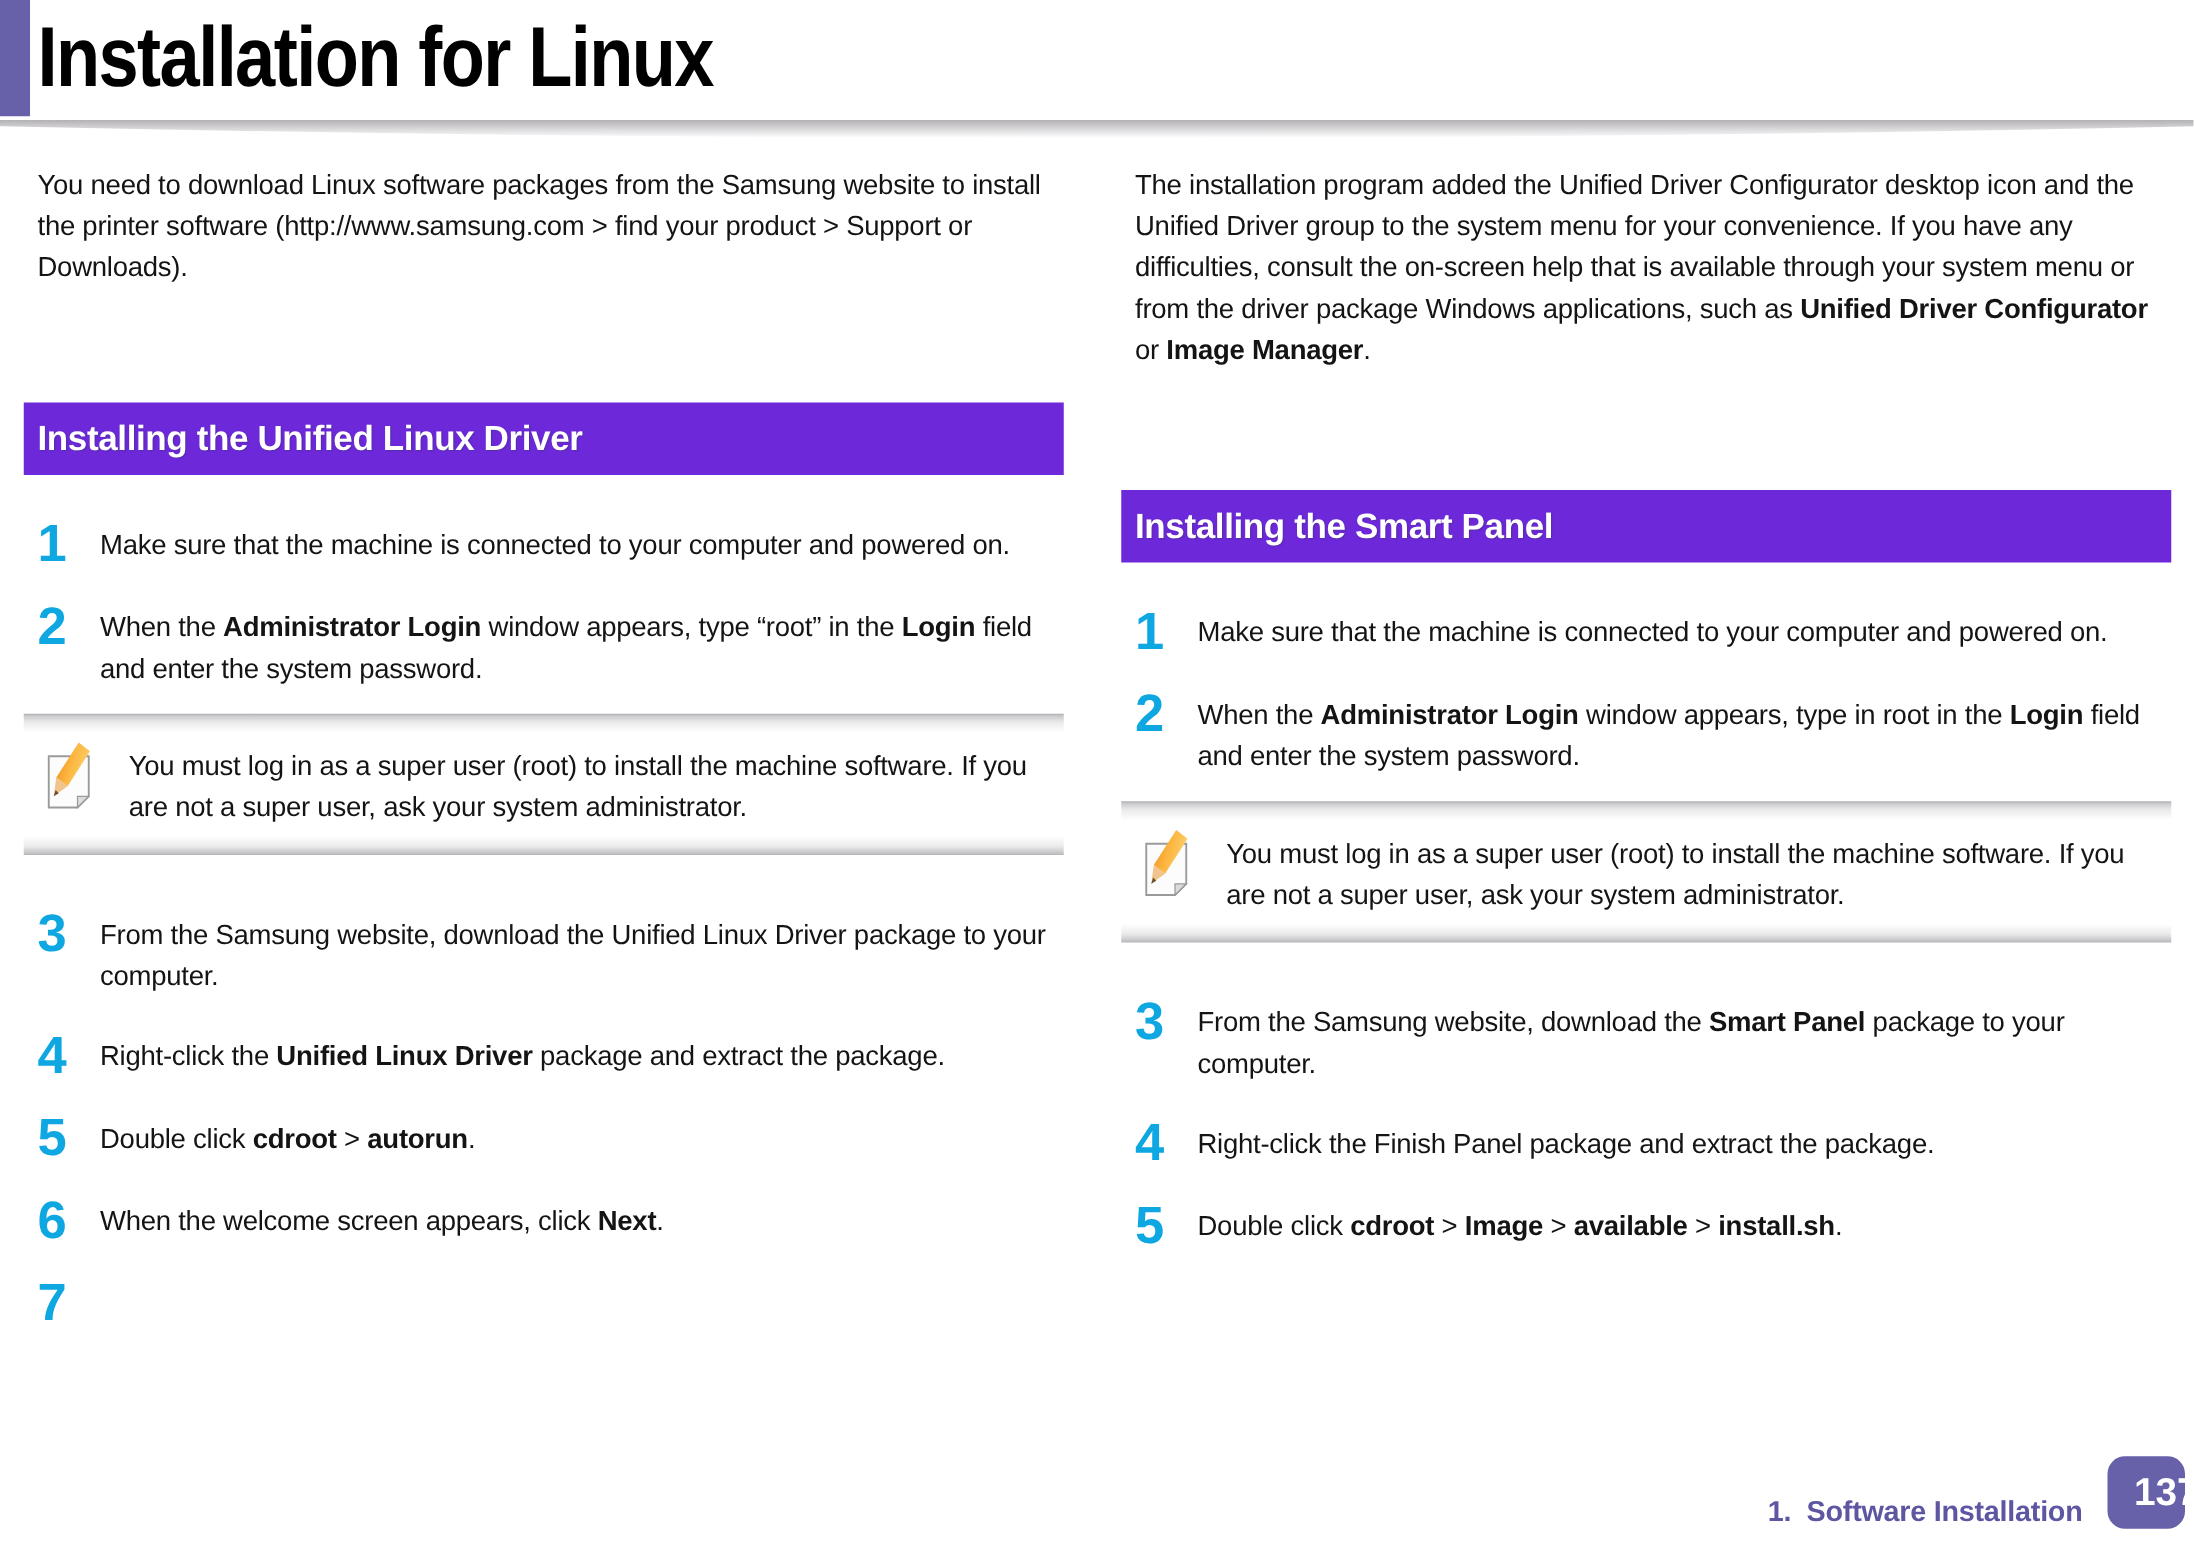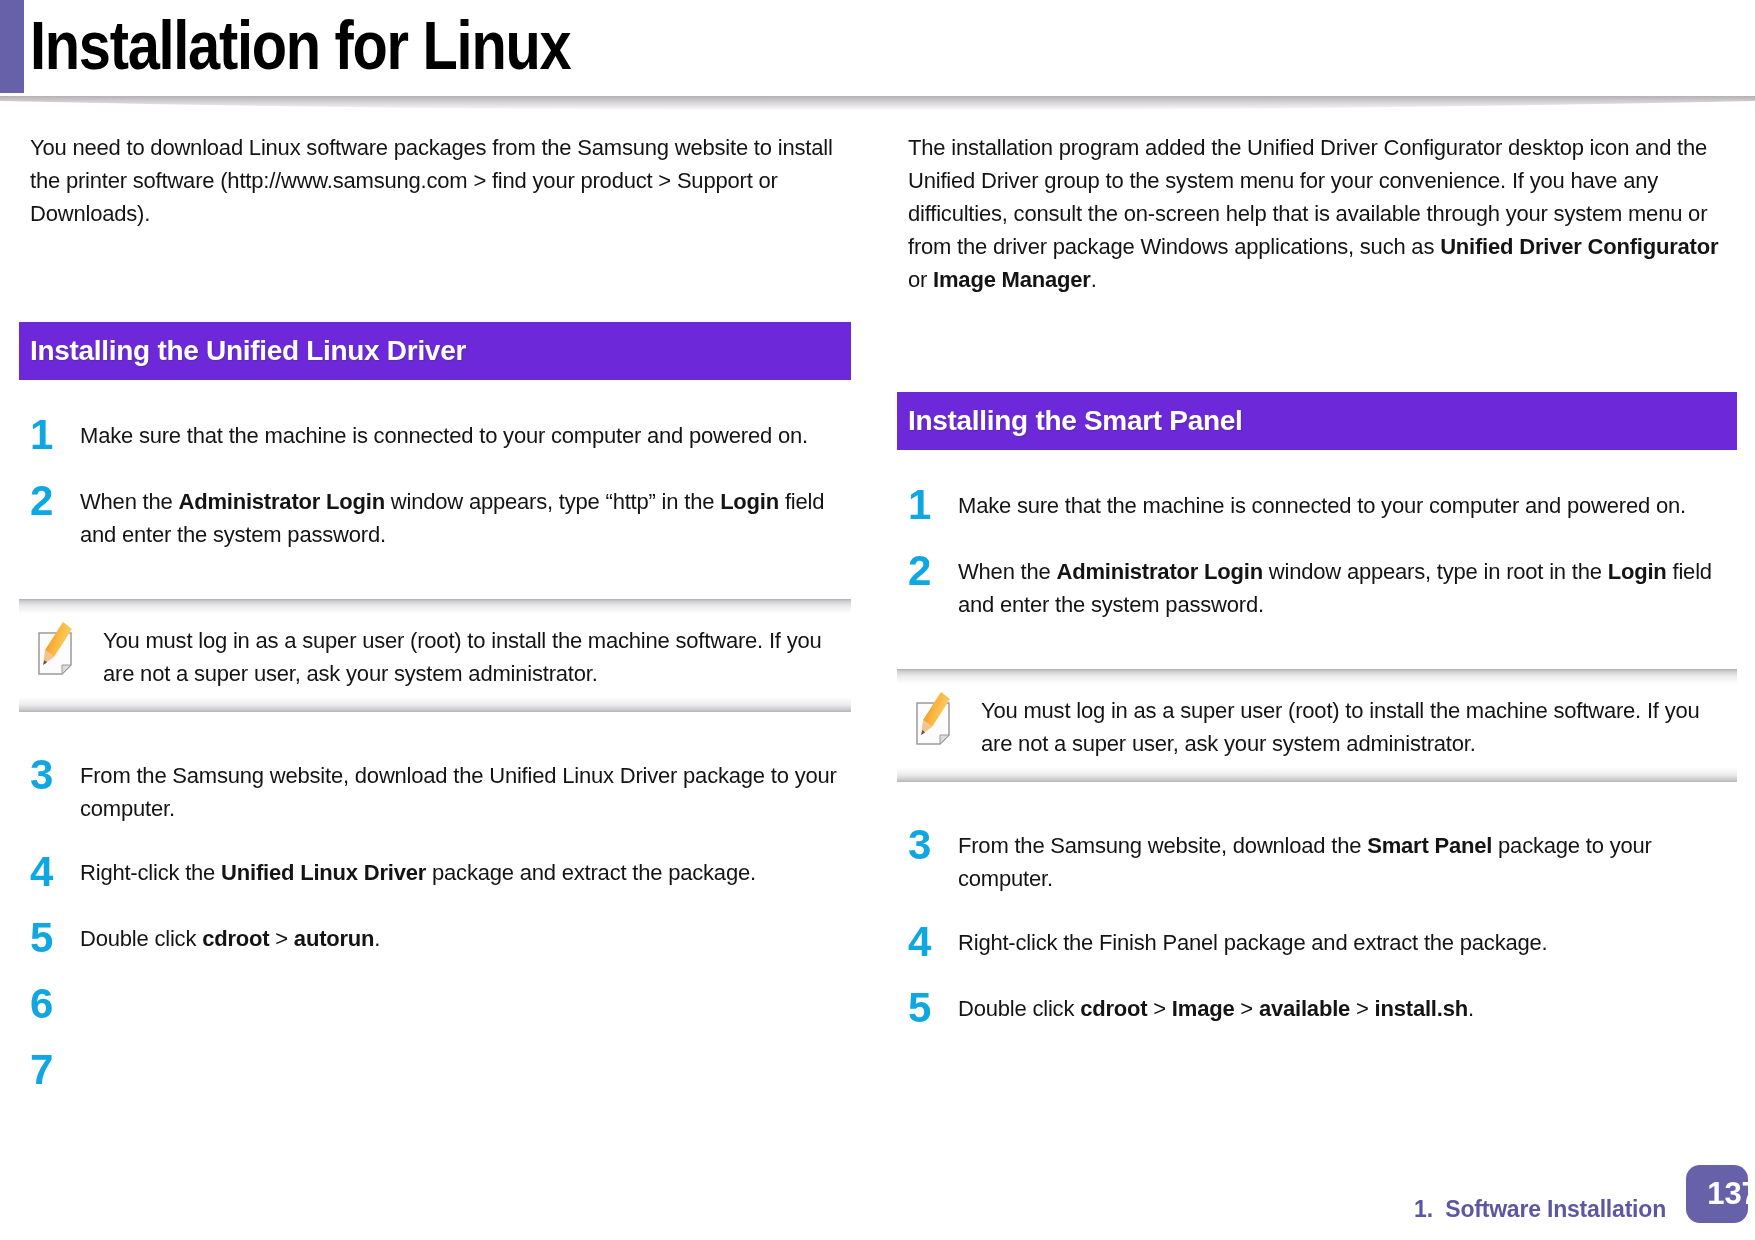--- a/index.html
+++ b/index.html
@@ -38,21 +38,21 @@
   .steps .step { display:flex; margin-top:28px; }
   .steps.first .step:first-child { margin-top:36px; }
   .steps.after-note .step:first-child { margin-top:44px; }
   .step-num {
     flex:none; width:50px; font-size:42px; line-height:38px;
     font-weight:bold; color:#0FA7E1;
   }
   .step-body { font-size:22px; line-height:33px; letter-spacing:-0.2px; padding-top:3px; }
   
   .note {
-    margin-top:48px;
+    margin-top:20px;
     display:flex; align-items:flex-start;
     padding:20px 12px 22px 8px;
     background:linear-gradient(to bottom,
       #aeadb0 0px, #cccbce 2px, #ebebec 7px, #ffffff 15px,
       #ffffff calc(100% - 15px), #ebebec calc(100% - 7px),
       #c9c8cb calc(100% - 2px), #b5b4b7 100%);
   }
   .note-icon { flex:none; margin:0 22px 0 8px; }
   .note-text { font-size:22px; line-height:33px; letter-spacing:-0.2px; padding-top:5px; }
   
@@ -91,21 +91,21 @@
       <span>Installing the Unified Linux Driver</span>
     </div>
 
     <div class="steps first">
         <div class="step">
           <div class="step-num">1</div>
           <div class="step-body"><span>Make sure that the machine is connected to your computer and powered on.</span></div>
         </div>
         <div class="step">
           <div class="step-num">2</div>
-          <div class="step-body"><span>When the </span><b>Administrator Login</b><span> window appears, type “http” in the </span><b>Login</b><span> field and enter the system password.</span></div>
+          <div class="step-body"><span>When the </span><b>Administrator Login</b><span> window appears, type “root” in the </span><b>Login</b><span> field and enter the system password.</span></div>
         </div>
       </div>
 
     <div class="note">
       <svg class="note-icon" width="46" height="62" viewBox="0 0 46 62">
         <defs>
           <linearGradient id="pg1" x1="0" y1="0" x2="1" y2="0.4">
             <stop offset="0" stop-color="#e8891d"></stop>
             <stop offset="0.55" stop-color="#fcb640"></stop>
             <stop offset="1" stop-color="#f9d06a"></stop>
@@ -128,20 +128,21 @@
         <div class="step">
           <div class="step-num">4</div>
           <div class="step-body"><span>Right-click the </span><b>Unified Linux Driver</b><span> package and extract the package.</span></div>
         </div>
         <div class="step">
           <div class="step-num">5</div>
           <div class="step-body"><span>Double click </span><b>cdroot</b><span> &gt; </span><b>autorun</b><span>.</span></div>
         </div>
         <div class="step">
           <div class="step-num">6</div>
+          <div class="step-body"><span>When the welcome screen appears, click </span><b>Next</b><span>.</span></div>
         </div>
         <div class="step">
           <div class="step-num">7</div>
         </div>
       </div>
   </div>
 
   <div class="col right">
     <p class="intro"><span>The installation program added the Unified Driver Configurator desktop icon and the Unified Driver group to the system menu for your convenience. If you have any difficulties, consult the on-screen help that is available through your system menu or from the driver package Windows applications, such as </span><b>Unified Driver Configurator</b><span> or </span><b>Image Manager</b><span>.</span></p>
 

